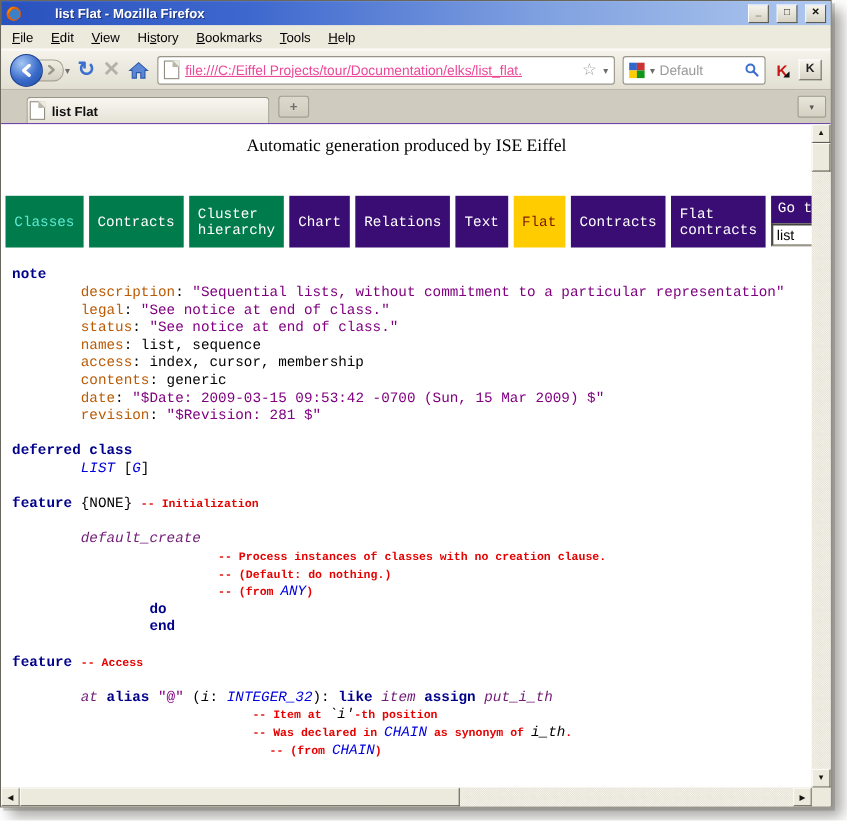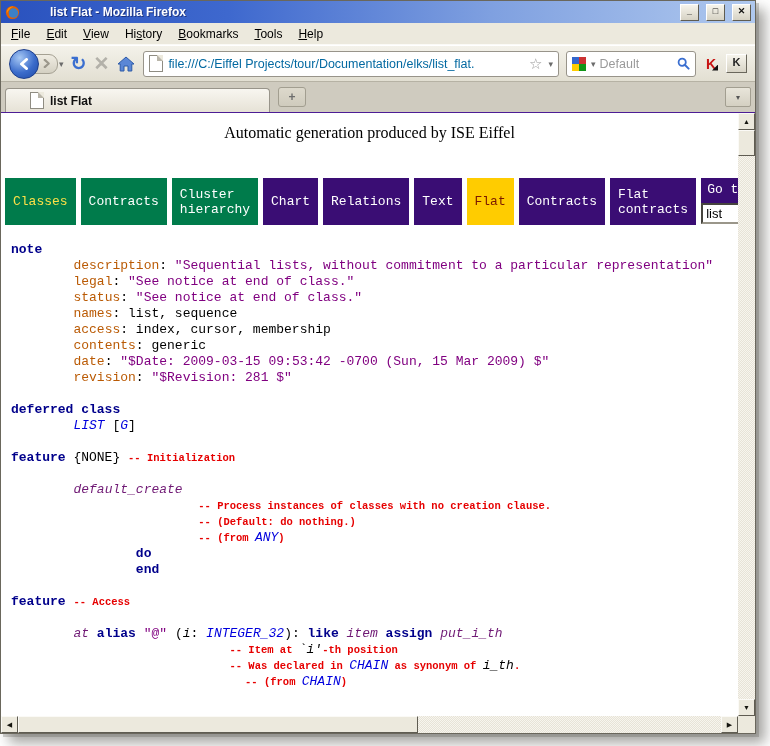--- a/index.html
+++ b/index.html
@@ -33,40 +33,40 @@
     border:1px solid #1C3F8E;display:flex;align-items:center;justify-content:center;}
   .btn-fwd{width:22px;height:18px;margin-left:-5px;border-radius:0 9px 9px 0;
     background:linear-gradient(#F0EDE3,#D4D0C2);border:1px solid #A5A193;
     display:flex;align-items:center;justify-content:center;}
   .nav-caret{color:#6b6b6b;font-size:9px;margin-left:1px;}
   .tb-glyph{font-size:19px;font-weight:bold;line-height:19px;}
   .reload{color:#3B6FD0;}
   .stop{color:#B3B1A9;}
   .addressbar{flex:1;height:24px;background:#fff;border:1px solid #98948A;border-radius:3px;
     display:flex;align-items:center;gap:5px;padding:0 5px;min-width:0;}
-  .addr-text{flex:1;font-size:12.5px;color:#0369a1;white-space:nowrap;overflow:hidden;}
+  .addr-text{flex:1;font-size:12.5px;color:#ec4899;white-space:nowrap;overflow:hidden;text-decoration:underline;}
   .pageicon{width:12px;height:15px;background:#fff;border:1px solid #8f8c82;position:relative;flex:0 0 12px;}
   .pageicon::after{content:"";position:absolute;right:-1px;top:-1px;border:3px solid;
     border-color:#ECE9DD #ECE9DD #b9b5a9 #b9b5a9;}
   .star{color:#9a9a9a;font-size:15px;line-height:15px;}
   .searchbox{width:118px;height:24px;flex:0 0 118px;background:#fff;border:1px solid #98948A;
     border-radius:3px;display:flex;align-items:center;gap:4px;padding:0 5px;}
   .search-ph{flex:1;font-size:12.5px;color:#9a9a9a;}
   .glogo{width:14px;height:14px;flex:0 0 14px;display:grid;grid-template-columns:7px 7px;grid-template-rows:7px 7px;}
   .glogo i{display:block;}
   .kasp{width:16px;height:16px;position:relative;font-weight:bold;font-size:14px;color:#C81414;line-height:16px;text-align:center;}
   .kasp::after{content:"";position:absolute;right:1px;bottom:1px;width:6px;height:6px;background:#111;
     clip-path:polygon(100% 0,100% 100%,0 100%);}
   .kbtn{width:19px;height:17px;background:linear-gradient(#F6F4EC,#D8D4C6);border:1px solid;
     border-color:#fff #6a675c #6a675c #fff;font-size:11px;font-weight:bold;text-align:center;line-height:15px;color:#222;}
 
   .tabbar{height:27px;flex:0 0 27px;background:#CFCBBF;display:flex;align-items:flex-end;padding:3px 4px 0;}
   .tab{width:215px;height:23px;background:linear-gradient(#F8F6F0,#E6E2D6);
     border:1px solid #98948A;border-bottom:none;border-radius:4px 4px 0 0;
-    display:flex;align-items:center;gap:6px;padding:0 24px;font-weight:bold;font-size:12px;color:#111;}
+    display:flex;align-items:center;gap:6px;padding:0 2px;font-weight:bold;font-size:12px;color:#111;margin-left:19px;}
   .newtab{width:26px;height:18px;margin:0 0 3px 8px;background:linear-gradient(#DDD9CC,#CFCBBD);
     border:1px solid #A29E90;border-radius:3px;color:#6d6d6d;font-weight:bold;font-size:12px;
     display:flex;align-items:center;justify-content:center;align-self:center;}
   .tablist{width:24px;height:18px;margin-left:auto;align-self:center;margin-bottom:3px;
     background:linear-gradient(#E8E5DA,#D4D0C2);border:1px solid #A29E90;border-radius:2px;
     color:#555;font-size:8px;display:flex;align-items:center;justify-content:center;}
 
   
   .viewport{flex:1;position:relative;background:#fff;border-top:1px solid #4c1d95;}
   .content{position:absolute;left:0;top:0;right:17px;bottom:17px;background:#fff;overflow:hidden;}
@@ -192,21 +192,21 @@
       <span>list Flat</span>
     </span>
     <span class="newtab">+</span>
     <span class="tablist">▾</span>
   </div>
 
   <div class="viewport">
     <div class="content">
       <div class="page-header">Automatic generation produced by ISE Eiffel</div>
       <div class="navrow">
-        <div class="navbtns"><div class="navbtn" style="background: rgb(0, 123, 75); color: #fde047;">Classes</div><div class="navbtn" style="background: rgb(0, 123, 75); color: rgb(255, 255, 255);">Contracts</div><div class="navbtn" style="background: rgb(0, 123, 75); color: rgb(255, 255, 255);">Cluster
+        <div class="navbtns"><div class="navbtn" style="background: rgb(0, 123, 75); color: #5eead4;">Classes</div><div class="navbtn" style="background: rgb(0, 123, 75); color: rgb(255, 255, 255);">Contracts</div><div class="navbtn" style="background: rgb(0, 123, 75); color: rgb(255, 255, 255);">Cluster
 hierarchy</div><div class="navbtn" style="background: rgb(58, 13, 116); color: rgb(255, 255, 255);">Chart</div><div class="navbtn" style="background: rgb(58, 13, 116); color: rgb(255, 255, 255);">Relations</div><div class="navbtn" style="background: rgb(58, 13, 116); color: rgb(255, 255, 255);">Text</div><div class="navbtn" style="background: rgb(255, 204, 0); color: rgb(122, 24, 0);">Flat</div><div class="navbtn" style="background: rgb(58, 13, 116); color: rgb(255, 255, 255);">Contracts</div><div class="navbtn" style="background: rgb(58, 13, 116); color: rgb(255, 255, 255);">Flat
 contracts</div></div>
         <div class="goto">
           <span class="goto-label" style="background: rgb(58, 13, 116);">Go to:</span>
           <input class="goto-input" type="text" value="list" style="">
         </div>
       </div>
       <div class="code"><div class="code-line"><span class="cs-keyword">note</span></div><div class="code-line"><span class="cs-plain">        </span><span class="cs-tag">description</span><span class="cs-plain">: </span><span class="cs-string">"Sequential lists, without commitment to a particular representation"</span></div><div class="code-line"><span class="cs-plain">        </span><span class="cs-tag">legal</span><span class="cs-plain">: </span><span class="cs-string">"See notice at end of class."</span></div><div class="code-line"><span class="cs-plain">        </span><span class="cs-tag">status</span><span class="cs-plain">: </span><span class="cs-string">"See notice at end of class."</span></div><div class="code-line"><span class="cs-plain">        </span><span class="cs-tag">names</span><span class="cs-plain">: list, sequence</span></div><div class="code-line"><span class="cs-plain">        </span><span class="cs-tag">access</span><span class="cs-plain">: index, cursor, membership</span></div><div class="code-line"><span class="cs-plain">        </span><span class="cs-tag">contents</span><span class="cs-plain">: generic</span></div><div class="code-line"><span class="cs-plain">        </span><span class="cs-tag">date</span><span class="cs-plain">: </span><span class="cs-string">"$Date: 2009-03-15 09:53:42 -0700 (Sun, 15 Mar 2009) $"</span></div><div class="code-line"><span class="cs-plain">        </span><span class="cs-tag">revision</span><span class="cs-plain">: </span><span class="cs-string">"$Revision: 281 $"</span></div><div class="code-line">&nbsp;</div><div class="code-line"><span class="cs-keyword">deferred class</span></div><div class="code-line"><span class="cs-plain">        </span><span class="cs-class">LIST</span><span class="cs-plain"> [</span><span class="cs-class">G</span><span class="cs-plain">]</span></div><div class="code-line">&nbsp;</div><div class="code-line"><span class="cs-keyword">feature</span><span class="cs-plain"> {NONE} </span><span class="cs-comment">-- Initialization</span></div><div class="code-line">&nbsp;</div><div class="code-line"><span class="cs-plain">        </span><span class="cs-feature">default_create</span></div><div class="code-line"><span class="cs-plain">                        </span><span class="cs-comment">-- Process instances of classes with no creation clause.</span></div><div class="code-line"><span class="cs-plain">                        </span><span class="cs-comment">-- (Default: do nothing.)</span></div><div class="code-line"><span class="cs-plain">                        </span><span class="cs-comment">-- (from </span><span class="cs-class">ANY</span><span class="cs-comment">)</span></div><div class="code-line"><span class="cs-plain">                </span><span class="cs-keyword">do</span></div><div class="code-line"><span class="cs-plain">                </span><span class="cs-keyword">end</span></div><div class="code-line">&nbsp;</div><div class="code-line"><span class="cs-keyword">feature</span><span class="cs-plain"> </span><span class="cs-comment">-- Access</span></div><div class="code-line">&nbsp;</div><div class="code-line"><span class="cs-plain">        </span><span class="cs-feature">at</span><span class="cs-plain"> </span><span class="cs-keyword">alias</span><span class="cs-plain"> </span><span class="cs-string">"@"</span><span class="cs-plain"> (</span><span class="cs-ident">i</span><span class="cs-plain">: </span><span class="cs-class">INTEGER_32</span><span class="cs-plain">): </span><span class="cs-keyword">like</span><span class="cs-plain"> </span><span class="cs-feature">item</span><span class="cs-plain"> </span><span class="cs-keyword">assign</span><span class="cs-plain"> </span><span class="cs-feature">put_i_th</span></div><div class="code-line"><span class="cs-plain">                            </span><span class="cs-comment">-- Item at </span><span class="cs-ident">`i'</span><span class="cs-comment">-th position</span></div><div class="code-line"><span class="cs-plain">                            </span><span class="cs-comment">-- Was declared in </span><span class="cs-class">CHAIN</span><span class="cs-comment"> as synonym of </span><span class="cs-ident">i_th</span><span class="cs-comment">.</span></div><div class="code-line"><span class="cs-plain">                              </span><span class="cs-comment">-- (from </span><span class="cs-class">CHAIN</span><span class="cs-comment">)</span></div></div>
     </div>
 

